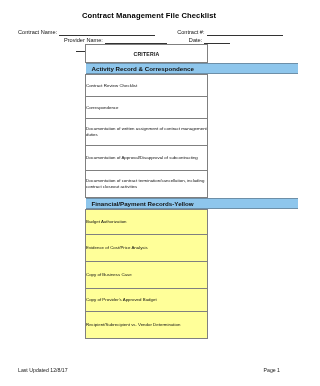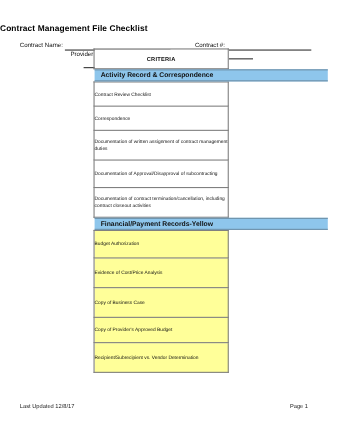--- a/index.html
+++ b/index.html
@@ -11,25 +11,25 @@
     width: 298px;
     height: 386px;
     overflow: hidden;
     font-family: "Liberation Sans", sans-serif;
     color: #111111;
     position: relative;
   }
 
   
   .doc-title {
-    text-align: left;
+    text-align: center;
     font-size: 7.6px;
     font-weight: bold;
     letter-spacing: 0.1px;
-    margin: 21px 0 0 0;
+    margin: 11px 0 0 0;
     color: #000;
   }
 
   
   .header-block {
     margin-top: 9px;
     font-size: 5.6px;
     color: #111;
   }
   .hdr-row {

